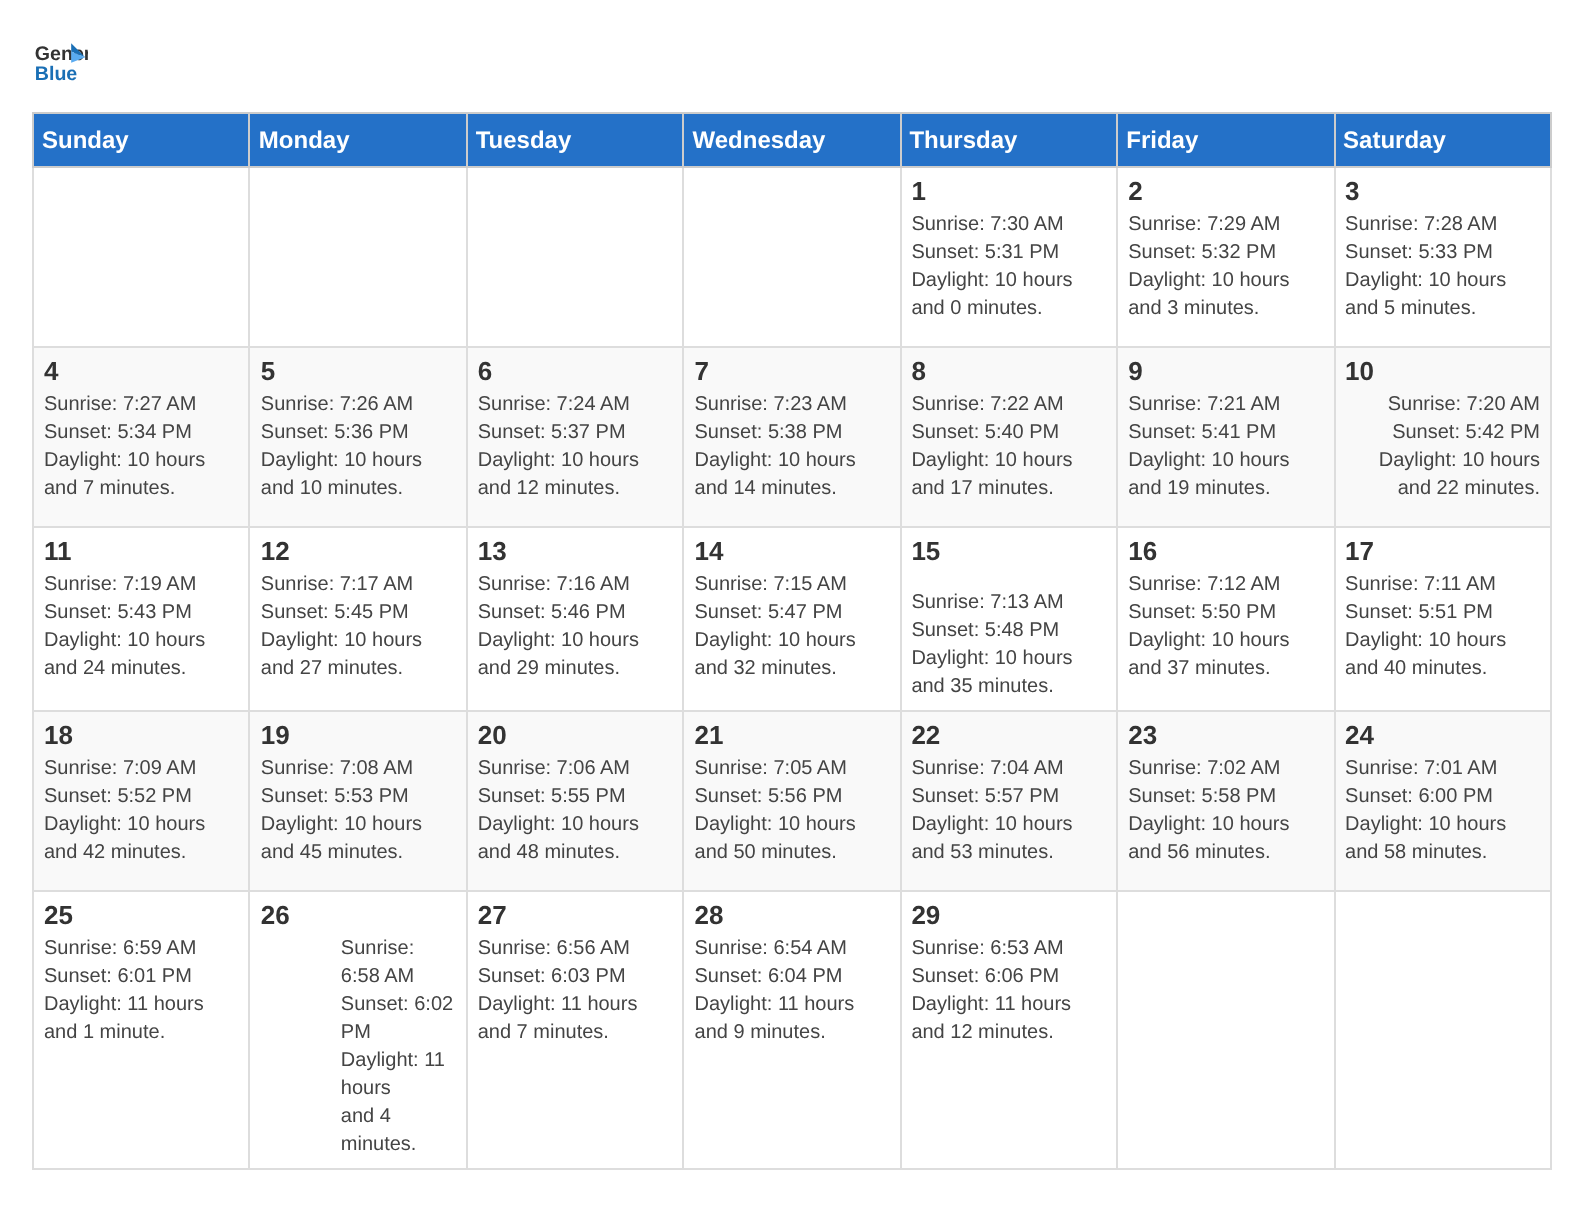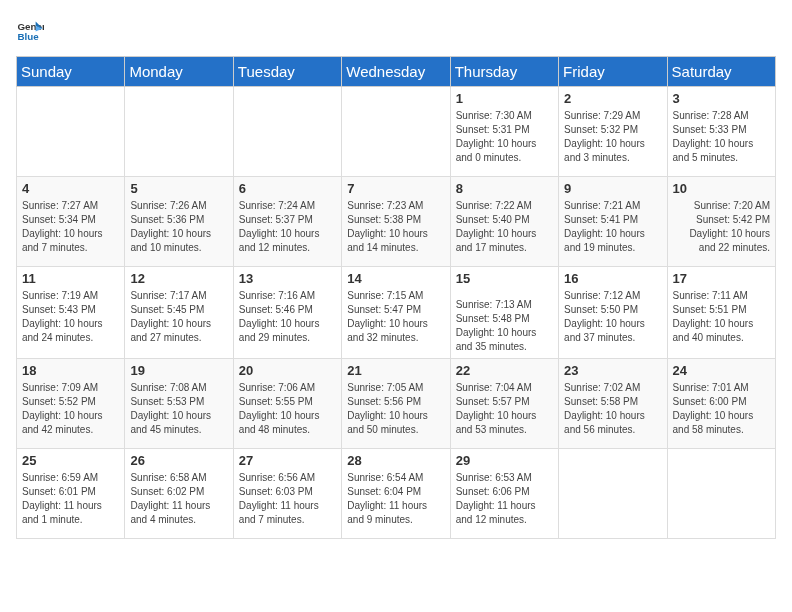--- a/index.html
+++ b/index.html
@@ -38,22 +38,22 @@
       color: #555;
     }
     table {
       width: 100%;
       border-collapse: collapse;
       table-layout: fixed;
     }
     thead tr th {
       background-color: #2471c8;
       color: white;
-      font-size: 15px;
-      font-weight: normal;
+      font-size: 12px;
+      font-weight: bold;
       padding: 6px 4px;
       text-align: left;
       border: 1px solid #ccc;
     }
     tbody tr td {
       vertical-align: top;
       border: 1px solid #ddd;
       padding: 4px 5px;
       font-size: 10px;
       color: #333;
@@ -295,21 +295,21 @@
       <tr>
         <td>
           <div class="day-number">25</div>
           <div class="day-info" style="white-space: pre-line;">Sunrise: 6:59 AM
 Sunset: 6:01 PM
 Daylight: 11 hours
 and 1 minute.</div>
         </td>
         <td>
           <div class="day-number">26</div>
-          <div class="day-info" style="white-space: pre-line;">Sunrise: 6:58 AM
+          <div class="day-info" style="white-space: pre-line; margin-left: 40px;">Sunrise: 6:58 AM
 Sunset: 6:02 PM
 Daylight: 11 hours
 and 4 minutes.</div>
         </td>
         <td>
           <div class="day-number">27</div>
           <div class="day-info" style="white-space: pre-line;">Sunrise: 6:56 AM
 Sunset: 6:03 PM
 Daylight: 11 hours
 and 7 minutes.</div>

